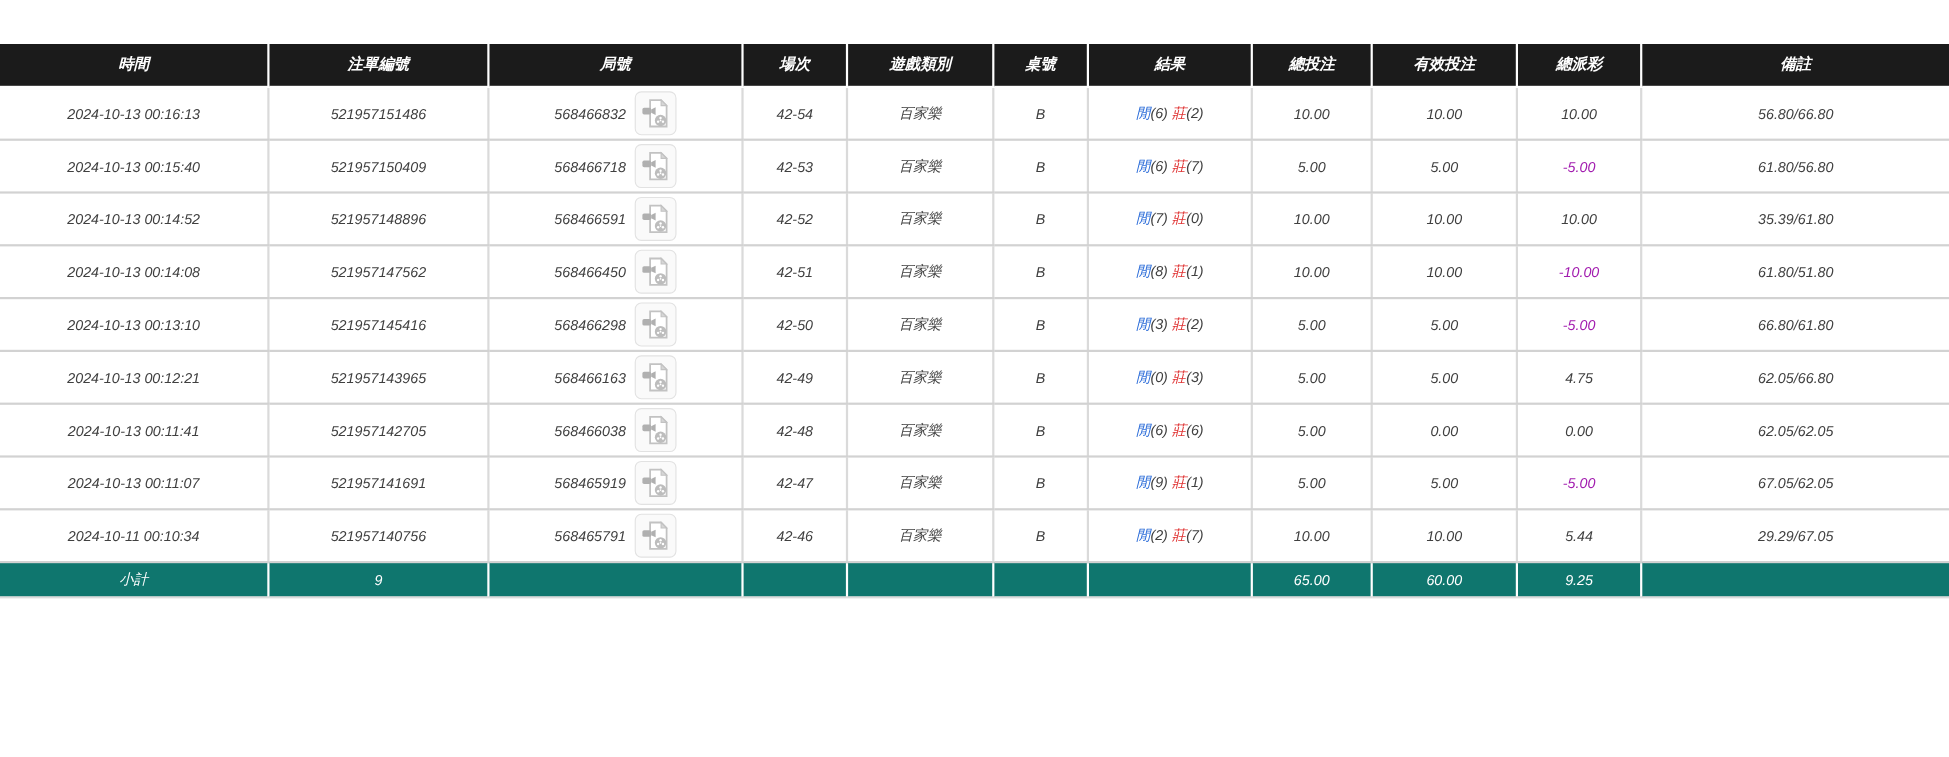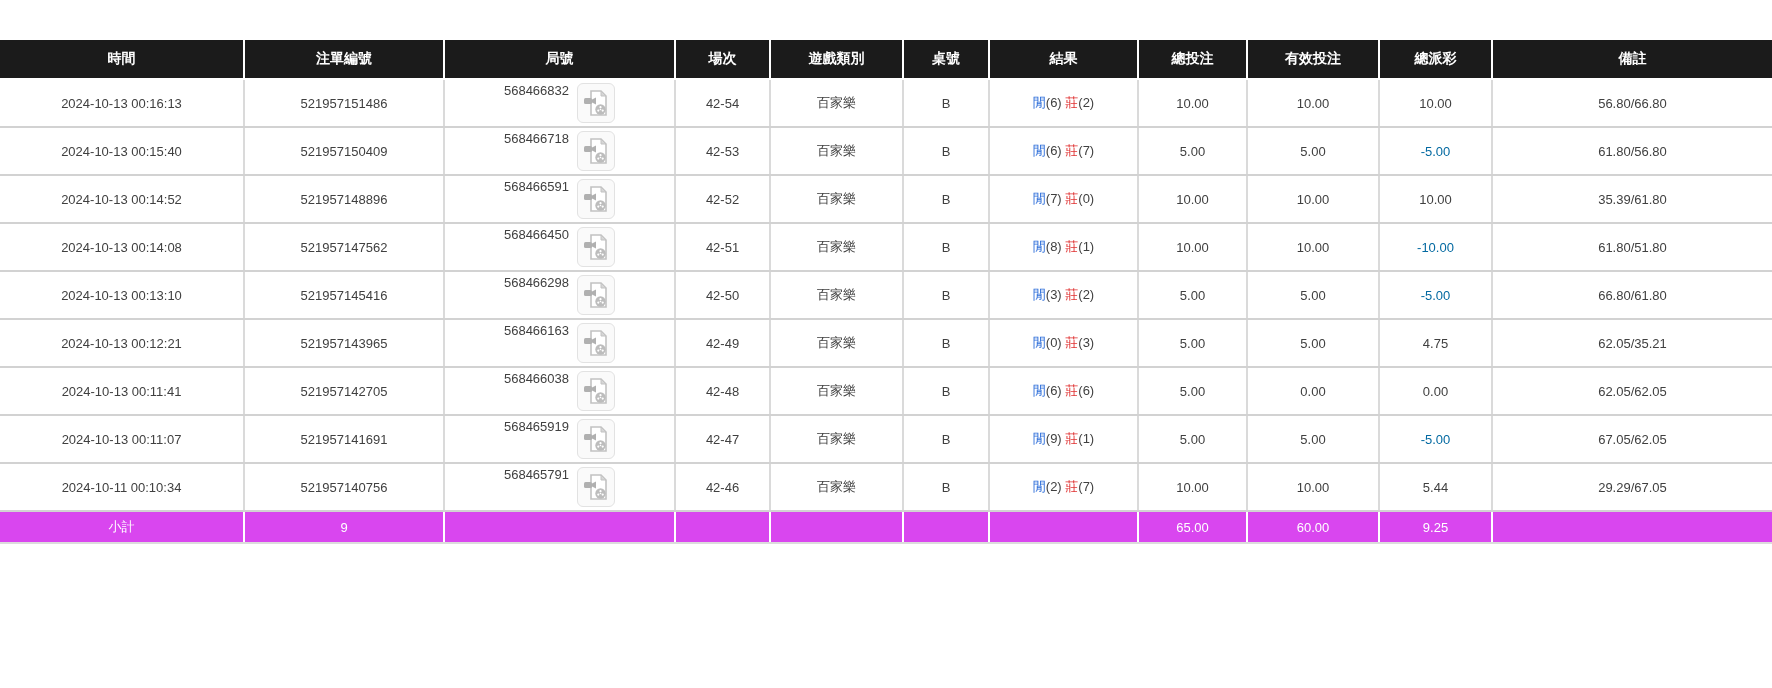--- a/index.html
+++ b/index.html
@@ -1,20 +1,20 @@
 <!DOCTYPE html>
 <html><head>
 <meta charset="utf-8">
 <style>
   * { box-sizing: border-box; margin: 0; padding: 0; }
   html, body { width: 1772px; height: 688px; background: #ffffff; }
   body { font-family: "Liberation Sans", sans-serif; }
   .page { padding-top: 40px; }
 
-  table.bet-table { width: 1772px; table-layout: fixed; border-collapse: collapse; }
+  table.bet-table { width: 1772px; table-layout: fixed; border-collapse: collapse; font-style: italic; }
 
   thead th {
     background: #1b1b1b; color: #ffffff;
     font-size: 14px; font-weight: bold;
     height: 39px; text-align: center; vertical-align: middle;
     border-right: 2px solid #ffffff; border-bottom: 2px solid #ffffff;
   }
   thead th:last-child { border-right: none; }
 
   tbody.data td {
@@ -22,33 +22,33 @@
     font-size: 13px; height: 48px;
     text-align: center; vertical-align: middle;
     border-right: 2px solid #dadada; border-bottom: 2px solid #d2d2d2;
   }
   tbody.data td:last-child { border-right: none; }
 
   td.bet-total { color: #2b6cd9; cursor: pointer; }
   .res-p { color: #2b6cd9; }
   .res-b { color: #e03232; }
   .res-n { color: #404040; }
-  td.payout[data-state="neg"] { color: #0369a1; }
-
-  .round-inner { display: flex; align-items: flex-start; justify-content: center; gap: 8px; }
+  td.payout[data-state="neg"] { color: #a21caf; }
+
+  .round-inner { display: flex; align-items: center; justify-content: center; gap: 8px; }
   .video-btn {
     width: 38px; height: 40px; flex: 0 0 38px;
     border: 1px solid #e2e2e2; border-radius: 6px;
     background: #fafafa; cursor: pointer;
     display: inline-flex; align-items: center; justify-content: center;
   }
   .video-btn svg { display: block; }
 
   tr.summary td {
-    background: #d946ef; color: #ffffff;
+    background: #0f766e; color: #ffffff;
     font-size: 13px; height: 32px;
     text-align: center; vertical-align: middle;
     border-right: 2px solid #ffffff; border-bottom: 2px solid #ffffff;
   }
   tr.summary td:last-child { border-right: none; }
   tr.summary:last-child td { border-bottom: 2px solid #dcdcdc; }
 </style>
 </head>
 <body>
 
@@ -278,21 +278,21 @@
     <td>42-49</td>
     <td>百家樂</td>
     <td>B</td>
     <td>
       <span class="res-p">閒</span><span class="res-n">(0)</span>
       <span class="res-b">莊</span><span class="res-n">(3)</span>
     </td>
     <td class="bet-total">5.00</td>
     <td>5.00</td>
     <td class="payout" data-state="pos">4.75</td>
-    <td>62.05/35.21</td>
+    <td>62.05/66.80</td>
   </tr>
 
   <tr>
     <td>2024-10-13 00:11:41</td>
     <td>521957142705</td>
     <td>
       <div class="round-inner">
         <span>568466038</span>
         <button class="video-btn">
           <svg width="26" height="28" viewBox="0 0 26 28">

